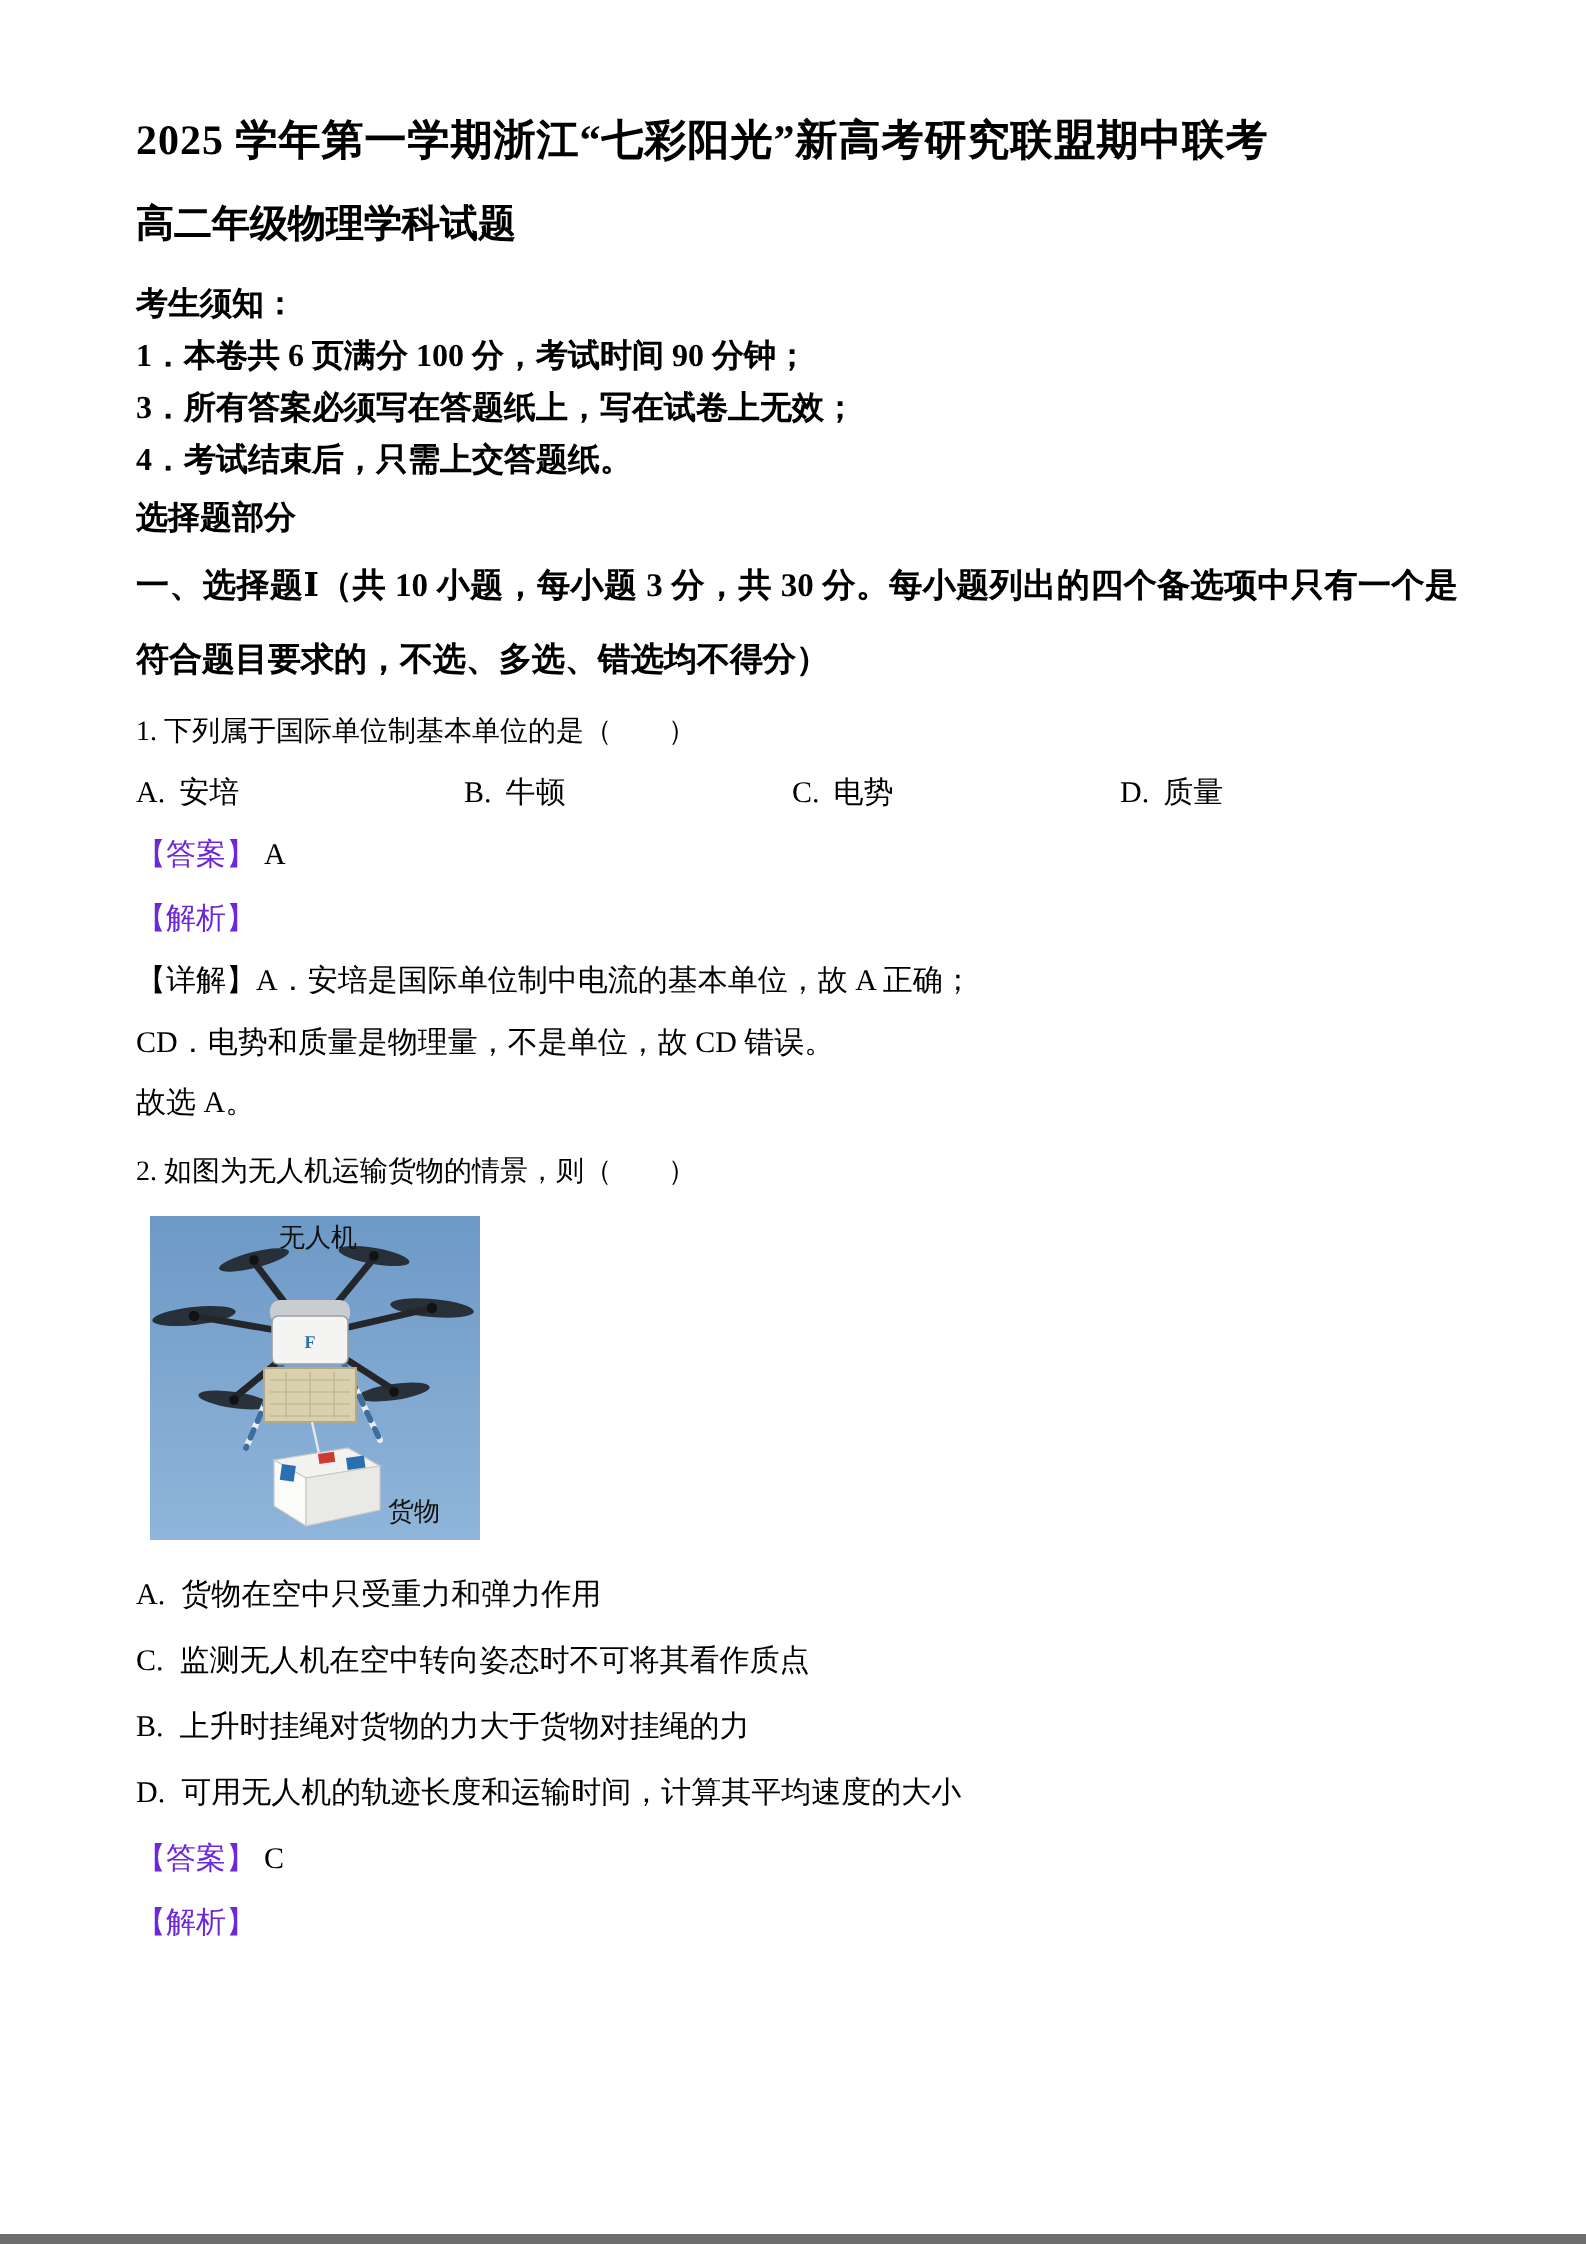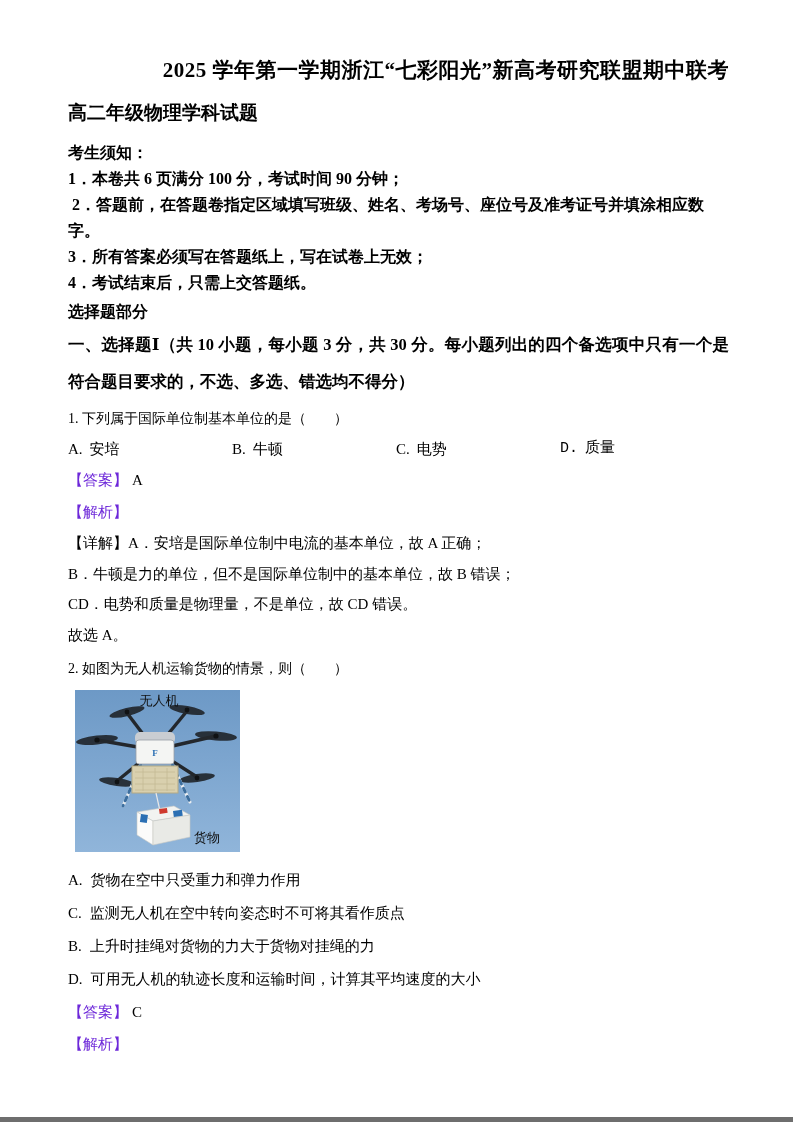--- a/index.html
+++ b/index.html
@@ -1,29 +1,29 @@
 <!DOCTYPE html>
 <html><head>
 <meta charset="utf-8">
 <style>
   html,body{margin:0;padding:0;}
   body{
     width:793px;height:1122px;background:#ffffff;position:relative;overflow:hidden;
     font-family:"Liberation Serif","DejaVu Serif",serif;color:#000;
   }
   .page{padding:54px 64px 0 68px;}
-  .title-1{font-size:21px;font-weight:bold;text-align:right;line-height:32px;margin:0;letter-spacing:.5px;}
+  .title-1{font-size:21px;font-weight:bold;text-align:left;line-height:32px;margin:0;letter-spacing:.5px;}
   .title-2{font-size:19px;font-weight:bold;text-align:left;line-height:30px;margin:12px 0 12px 0;}
   .notice p{margin:0;font-size:16px;font-weight:bold;line-height:26px;white-space:pre-wrap;}
   .part-heading{margin:2px 0 0 0;font-size:16px;font-weight:bold;text-align:left;line-height:28px;}
   .intro{margin:0;font-size:16.5px;font-weight:bold;line-height:37px;text-align:justify;}
   .stem{margin:4px 0 0 0;font-size:14px;line-height:30px;white-space:pre-wrap;}
   .options-row{display:flex;font-size:15px;line-height:30px;}
   .options-row .opt{width:164px;}
-  .options-row .opt:last-child{width:auto;font-family:Liberation Mono, monospace;}
+  .options-row .opt:last-child{width:auto;}
   .opt-label{margin-right:7px;}
   .ans-line{margin:0;font-size:15px;line-height:32px;}
   .blue{color:#6d28d9;margin-top:22px;}
   .ans-value{margin-left:4px;}
   .detail p{margin:0;font-size:15px;line-height:30.5px;white-space:pre-wrap;}
   .q2-figure{margin:6px 0 12px 7px;width:165px;height:162px;display:block;}
   .q2-options p{margin:0;font-size:15px;line-height:33px;}
   .q2-options .opt-label{margin-right:8px;}
   .bottom-bar{position:absolute;left:0;right:0;bottom:0;height:5px;background:#6e6e6e;}
   svg text{font-family:"Liberation Serif","DejaVu Serif",serif;}
@@ -32,21 +32,20 @@
 <body>
 
 <div class="page">
 
   <p class="title-1">2025 学年第一学期浙江“七彩阳光”新高考研究联盟期中联考</p>
   <p class="title-2">高二年级物理学科试题</p>
 
   <div class="notice">
     <p>考生须知：</p>
     <p>1．本卷共 6 页满分 100 分，考试时间 90 分钟；</p>
-    <p> 2．答题前，在答题卷指定区域填写班级、姓名、考场号、座位号及准考证号并填涂相应数字。</p>
     <p>3．所有答案必须写在答题纸上，写在试卷上无效；</p>
     <p>4．考试结束后，只需上交答题纸。</p>
   </div>
 
   <p class="part-heading">选择题部分</p>
   <p class="intro">一、选择题Ⅰ（共 10 小题，每小题 3 分，共 30 分。每小题列出的四个备选项中只有一个是符合题目要求的，不选、多选、错选均不得分）</p>
 
   <p class="stem">1. 下列属于国际单位制基本单位的是（　　）</p>
 
   <div class="options-row">
@@ -54,21 +53,20 @@
     <span class="opt"><span class="opt-label">B.</span><span>牛顿</span></span>
     <span class="opt"><span class="opt-label">C.</span><span>电势</span></span>
     <span class="opt"><span class="opt-label">D.</span><span>质量</span></span>
   </div>
 
   <p class="ans-line"><span class="blue">【答案】</span><span class="ans-value">A</span></p>
   <p class="ans-line"><span class="blue">【解析】</span></p>
 
   <div class="detail">
     <p>【详解】A．安培是国际单位制中电流的基本单位，故 A 正确；</p>
-    <p>B．牛顿是力的单位，但不是国际单位制中的基本单位，故 B 错误；</p>
     <p>CD．电势和质量是物理量，不是单位，故 CD 错误。</p>
     <p>故选 A。</p>
   </div>
 
   <p class="stem">2. 如图为无人机运输货物的情景，则（　　）</p>
 
   <svg class="q2-figure" viewBox="0 0 165 162" aria-hidden="true">
     <defs>
       <linearGradient id="sky" x1="0" y1="0" x2="0" y2="1">
         <stop offset="0" stop-color="#6d99c6"></stop>

